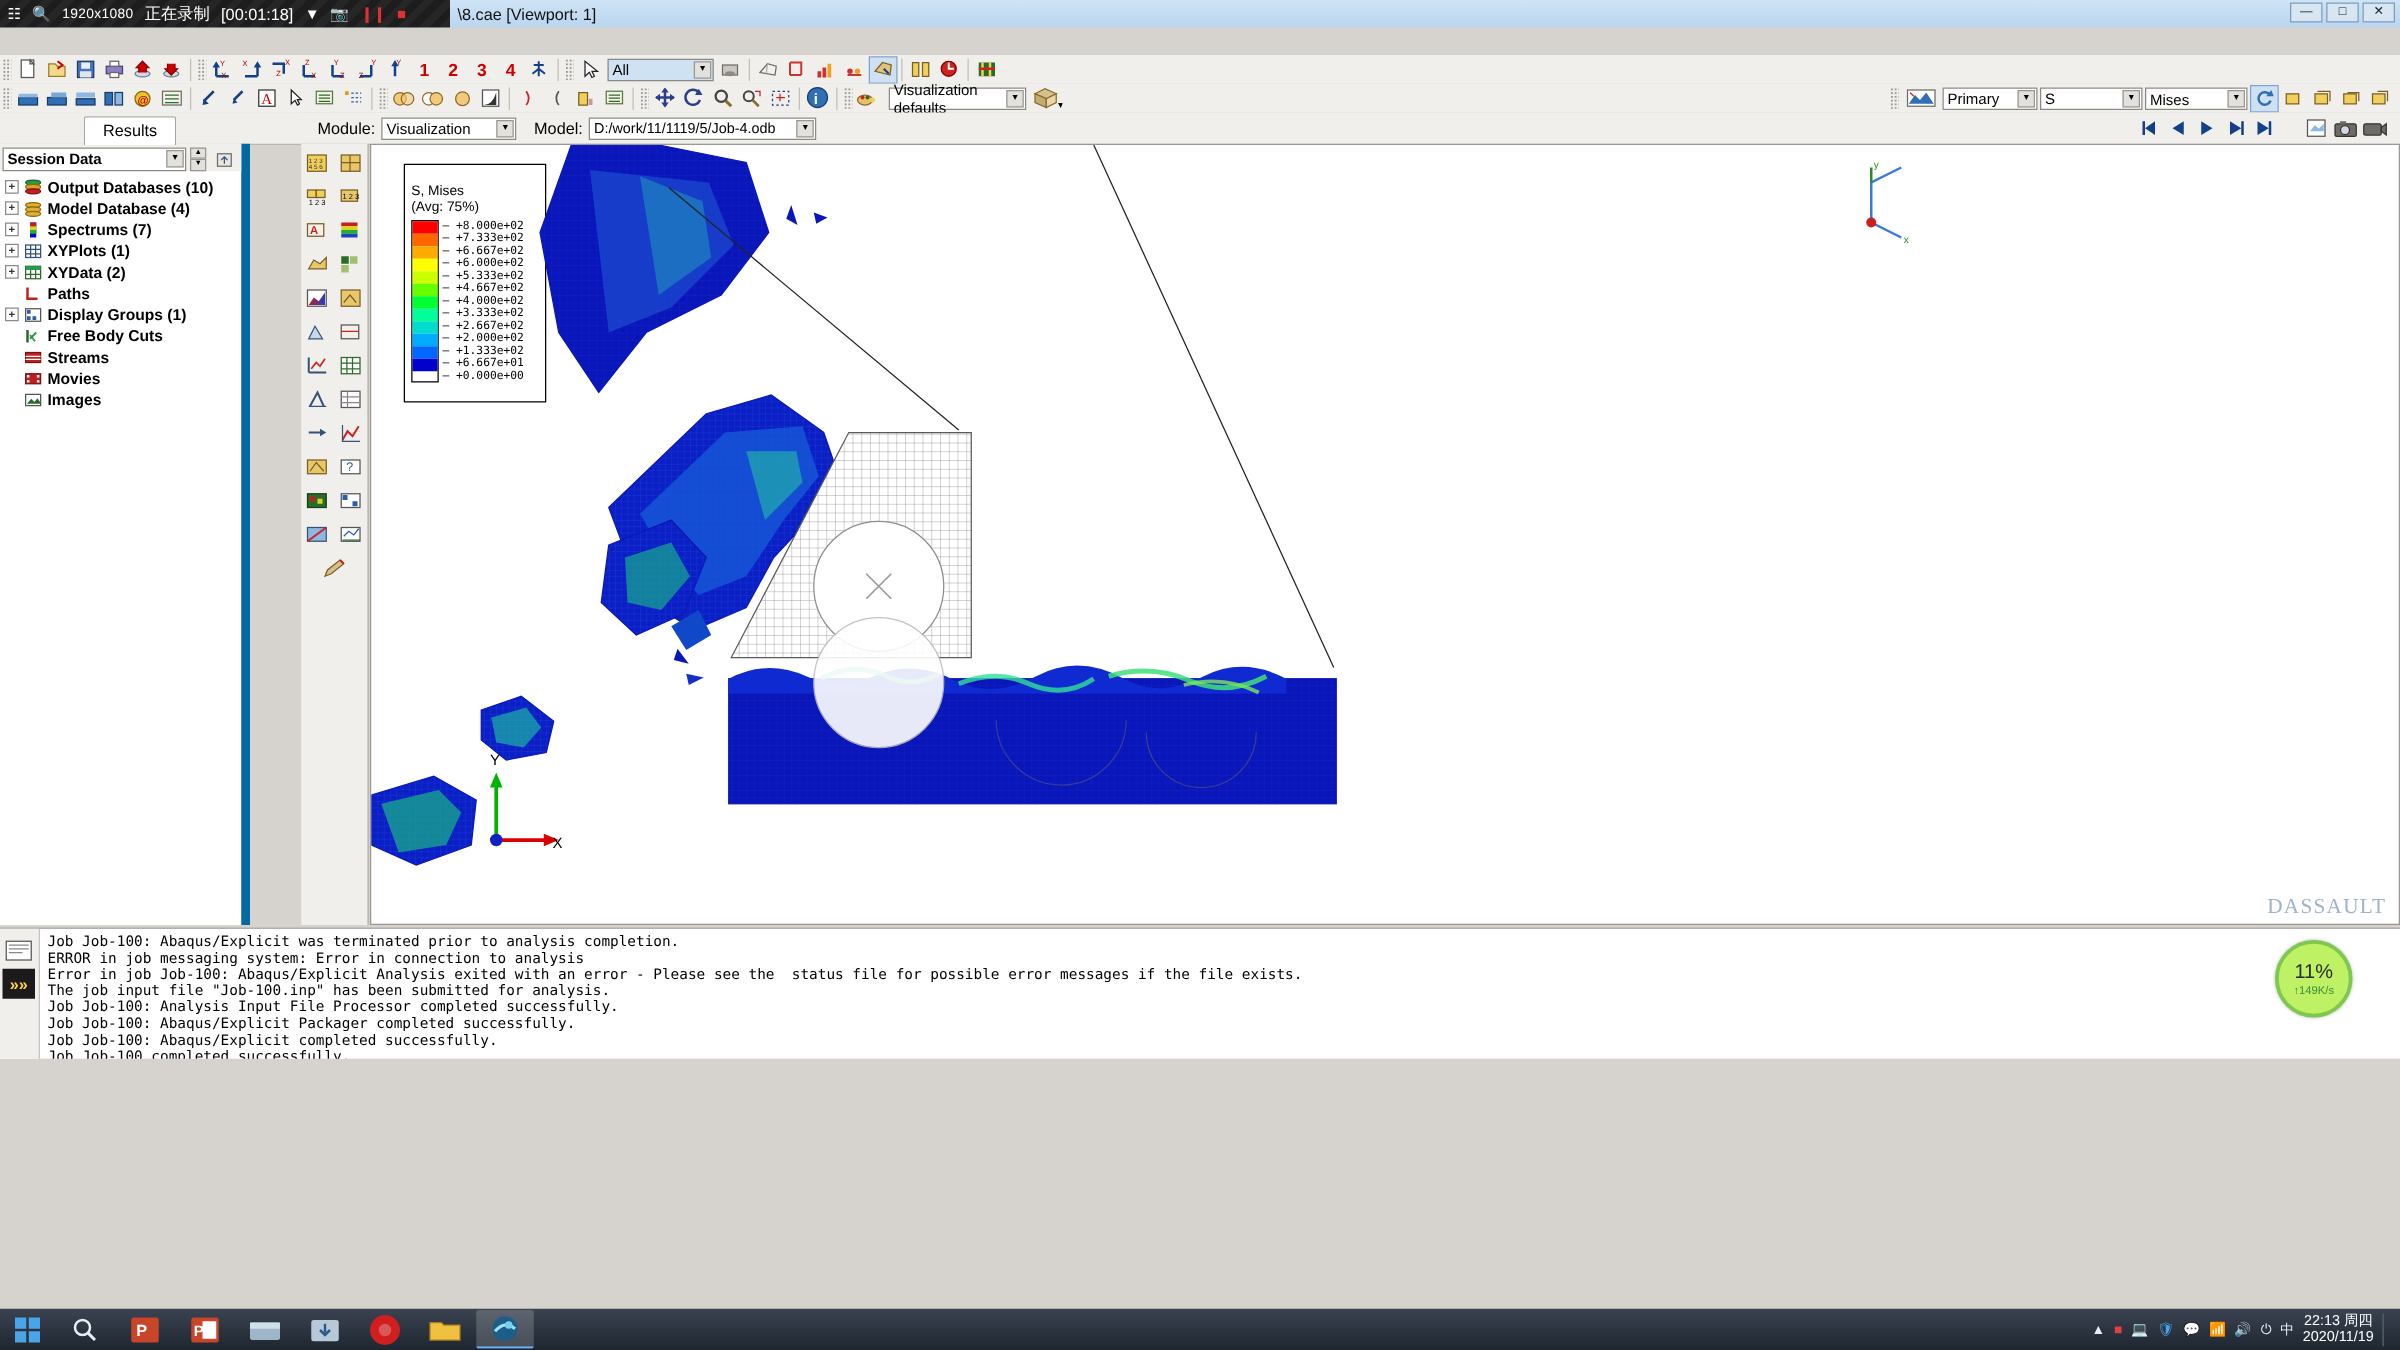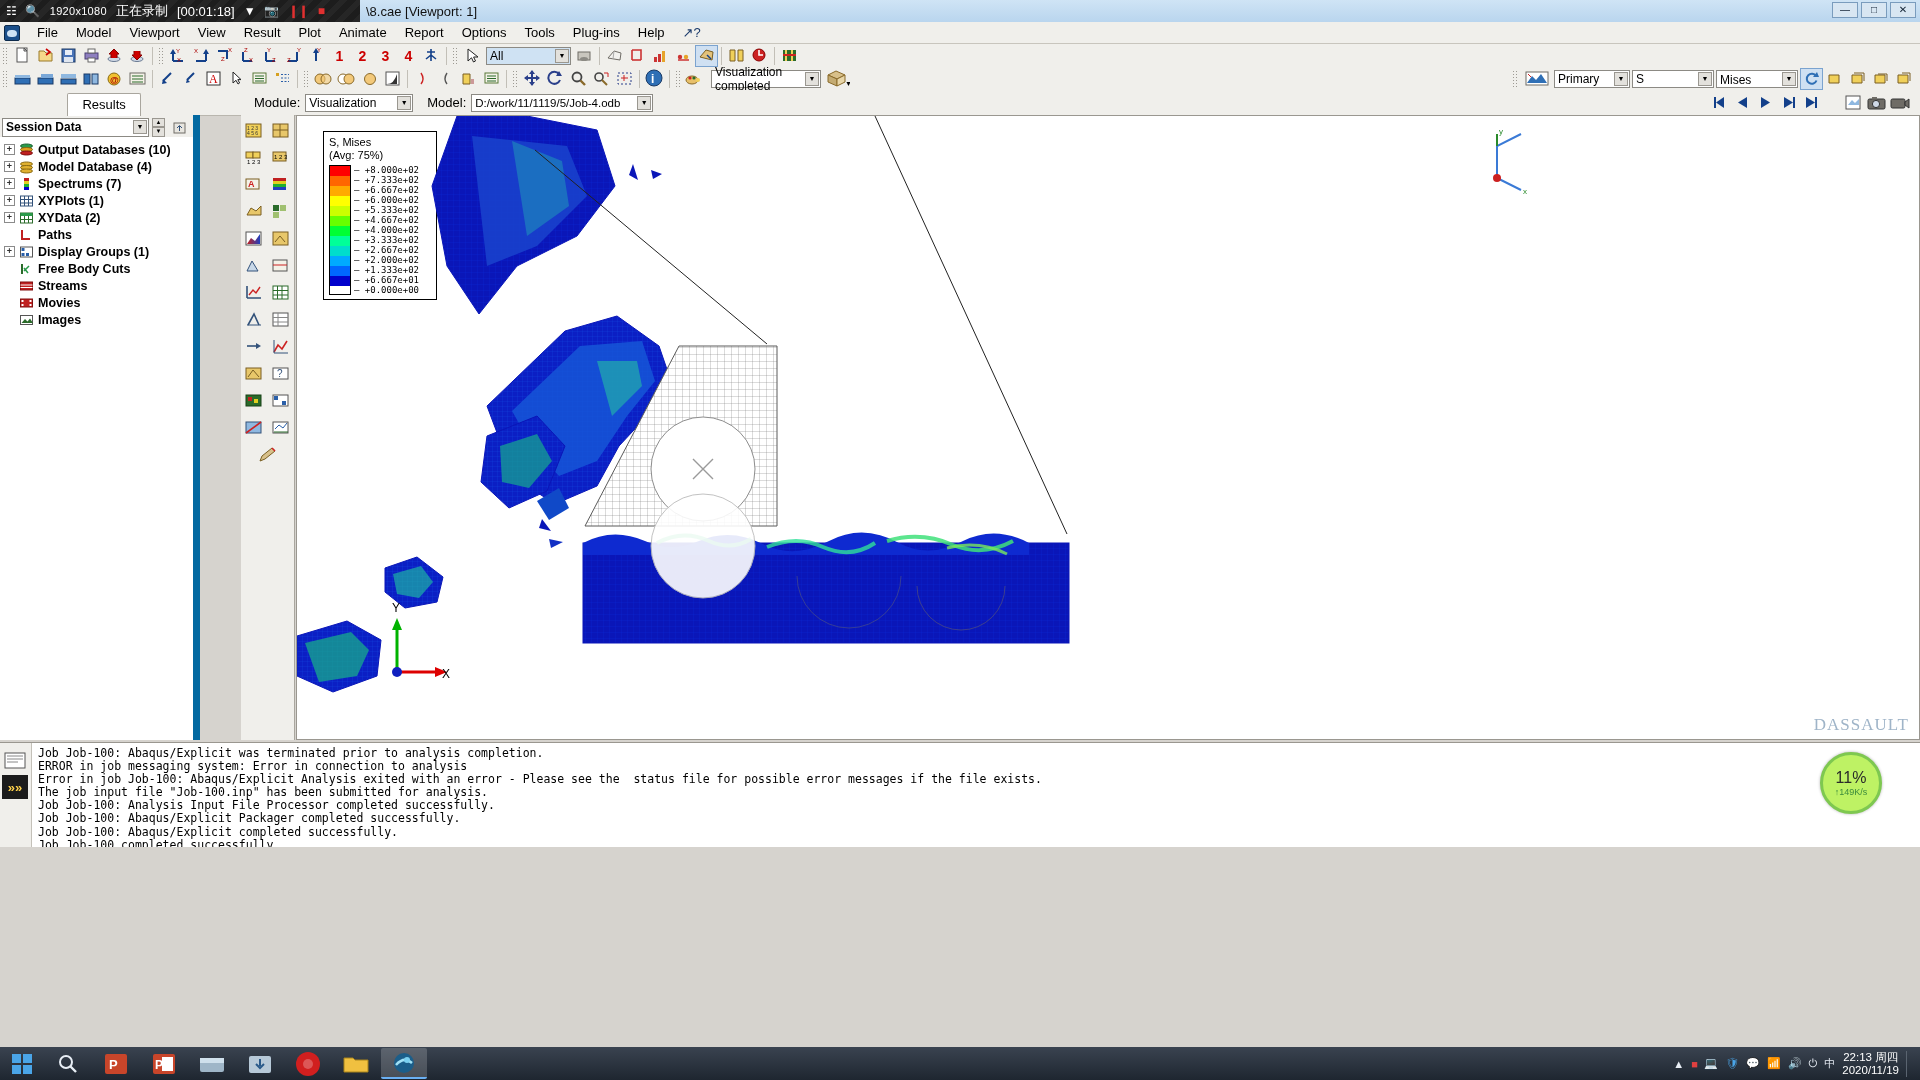--- a/index.html
+++ b/index.html
@@ -98,21 +98,21 @@
   .vtool { position:absolute; top:115px; left:241px; width:54px; height:625px;
      background:#f0efeb; border-right:1px solid #a9a69e; padding-top:2px; }
   .vrow { display:flex; justify-content:space-around; height:27px; align-items:center; }
   .vbtn { width:23px; height:23px; display:flex; align-items:center; justify-content:center; }
 
   
   .viewport { position:absolute; top:115px; left:296px; width:1624px; height:625px;
      background:#ffffff; border:1px solid #9a9790; overflow:hidden; }
 
   .legend { position:absolute; left:26px; top:15px; width:114px; background:#fff;
-     border:1px solid #000; padding:4px 5px; font-family:"DejaVu Sans Mono", monospace; }
+     border:1px solid #000; padding:15px 5px; font-family:"DejaVu Sans Mono", monospace; }
   .legend .ltitle { font-size:11px; color:#000; line-height:13px; font-family:"Liberation Sans",sans-serif;}
   .legend .lbody { display:flex; margin-top:3px; }
   .swatches { width:22px; border:1px solid #000; }
   .swatches div { height:10px; }
   .lvals { margin-left:3px; font-size:9px; line-height:10px; color:#000; }
   .lvals div { height:10px; white-space:nowrap; }
   .dassault { position:absolute; right:10px; bottom:4px; font-size:17px;
      color:#9fb4c8; font-family:"Liberation Serif", serif; letter-spacing:1px; }
 
   
@@ -163,36 +163,20 @@
       <span class="ic rec-red">■</span>
     </div>
     <span class="title-text">\8.cae [Viewport: 1]</span>
     <div class="win-btns">
       <div class="win-btn">—</div>
       <div class="win-btn">□</div>
       <div class="win-btn">✕</div>
     </div>
   </div>
 
-  <div class="menubar">
-    <div class="abq-logo"></div>
-    <div class="menuitem">File</div>
-    <div class="menuitem">Model</div>
-    <div class="menuitem">Viewport</div>
-    <div class="menuitem">View</div>
-    <div class="menuitem">Result</div>
-    <div class="menuitem">Plot</div>
-    <div class="menuitem">Animate</div>
-    <div class="menuitem">Report</div>
-    <div class="menuitem">Options</div>
-    <div class="menuitem">Tools</div>
-    <div class="menuitem">Plug-ins</div>
-    <div class="menuitem">Help</div>
-    <div class="menuitem" style="color:#1a3a6a;">↗?</div>
-  </div>
 
   <div class="tbrow r1">
     <div class="grip"></div>
     <div class="tbtn">
       <svg width="17" height="17">
           <rect x="3" y="1" width="10" height="14" fill="#fff" stroke="#555"></rect>
           <path d="M10 1 L13 4 L10 4 Z" fill="#ddd" stroke="#555"></path>
         </svg>
       </div>
     <div class="tbtn">
@@ -538,21 +522,21 @@
     <div class="grip"></div>
     <div class="tbtn">
       <svg width="21" height="19">
           <ellipse cx="7" cy="11" rx="6" ry="4" fill="#e8c06a" stroke="#8a6a2a"></ellipse>
           <circle cx="5" cy="9" r="1.6" fill="#c22"></circle>
           <circle cx="9" cy="9" r="1.6" fill="#2a6b2a"></circle>
           <circle cx="13" cy="11" r="2" fill="#f0d05a"></circle>
         </svg>
       </div>
     <div class="combo white" style="width:110px; margin-left:4px;">
-      <span>Visualization completed</span>
+      <span>Visualization defaults</span>
       <span class="arrow">▼</span>
     </div>
     <div class="tbtn" style="width:30px;">
       <svg width="26" height="19">
           <path d="M4 6 l8-4 9 4 -8 4 Z" fill="#d8c08a" stroke="#8a6a2a"></path>
           <path d="M4 6 v7 l9 4 v-7 Z" fill="#c4ab72" stroke="#8a6a2a"></path>
           <path d="M13 10 l8-4 v7 l-8 4 Z" fill="#e8d6a8" stroke="#8a6a2a"></path>
           <text x="21" y="17" font-size="7">▼</text>
         </svg>
       </div>

